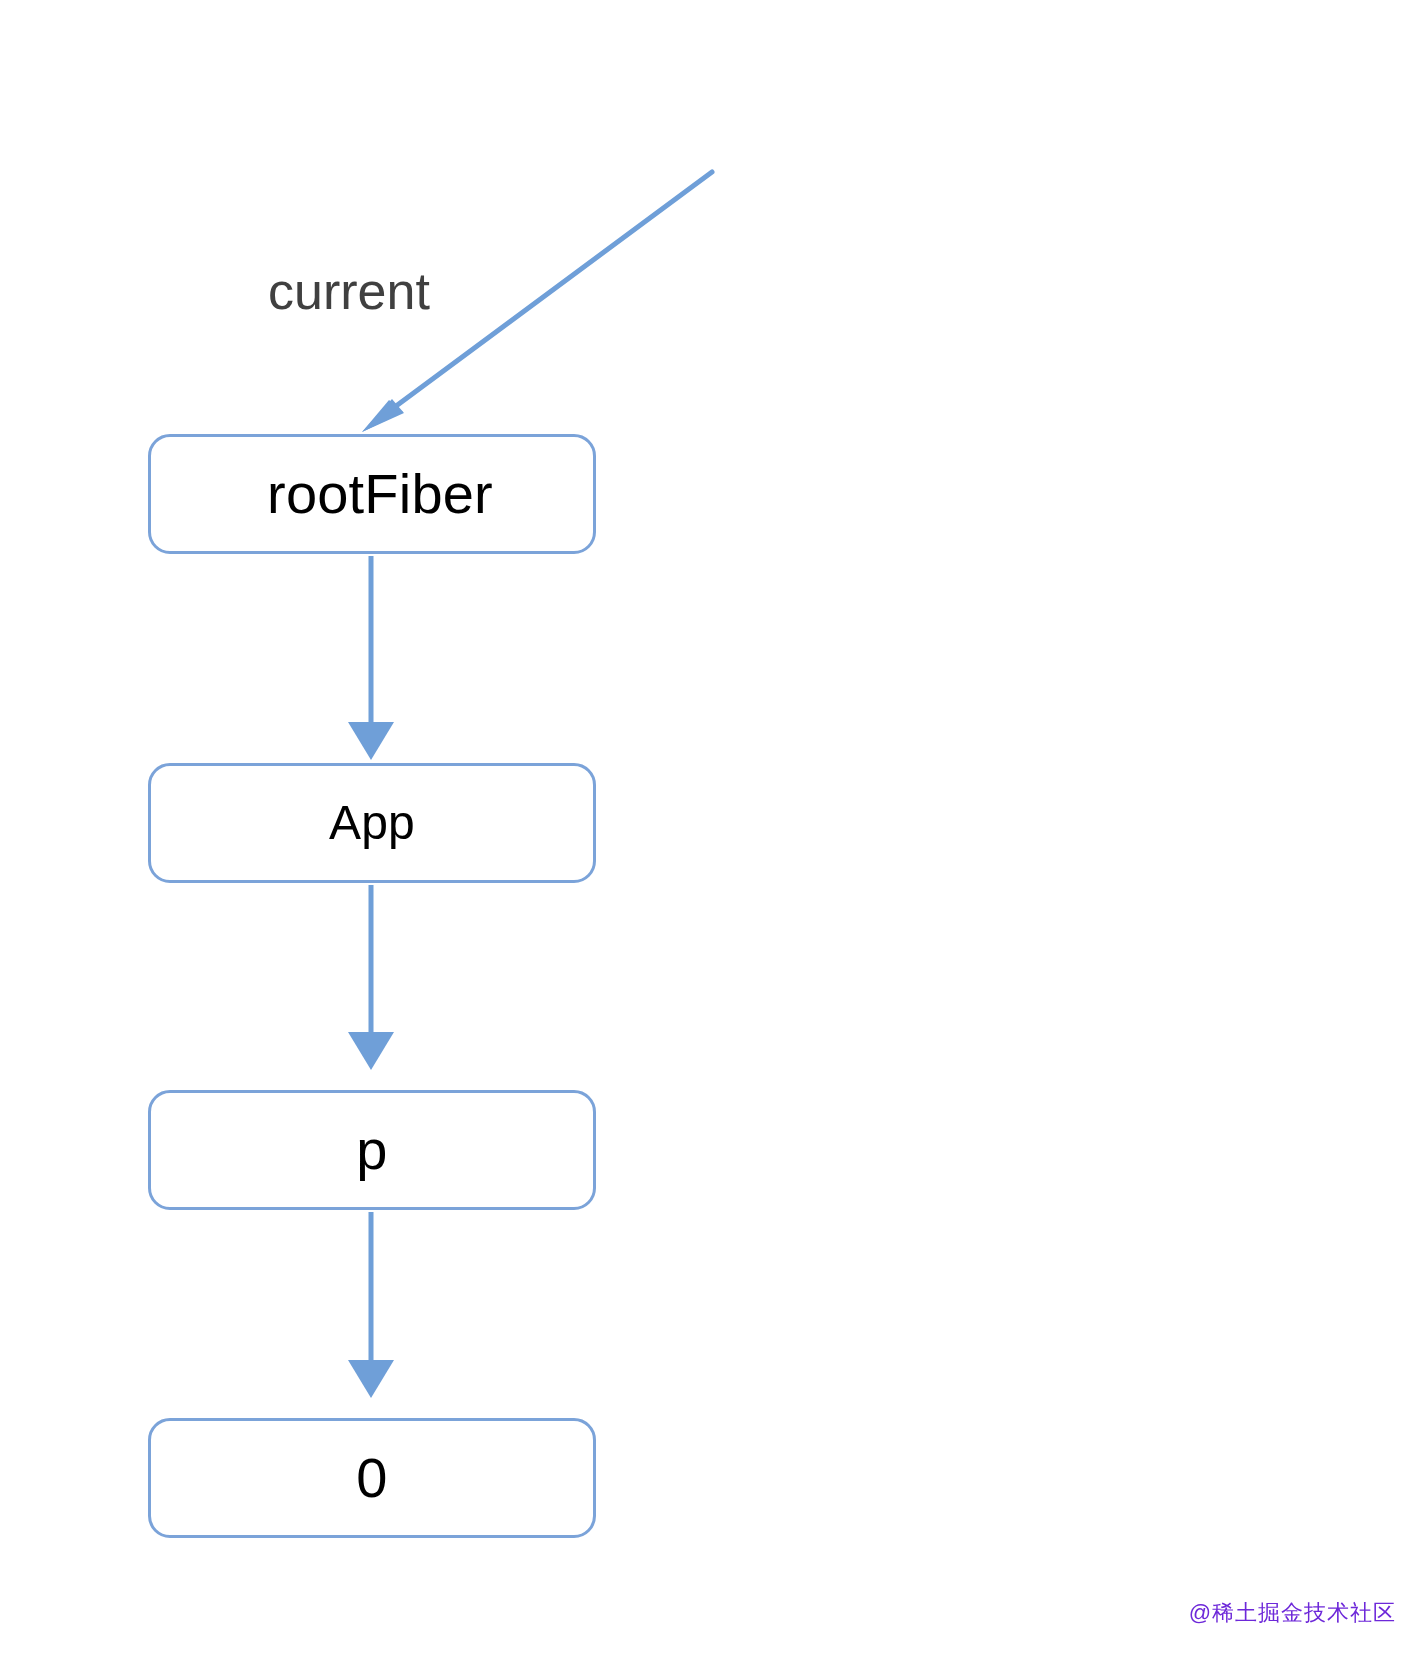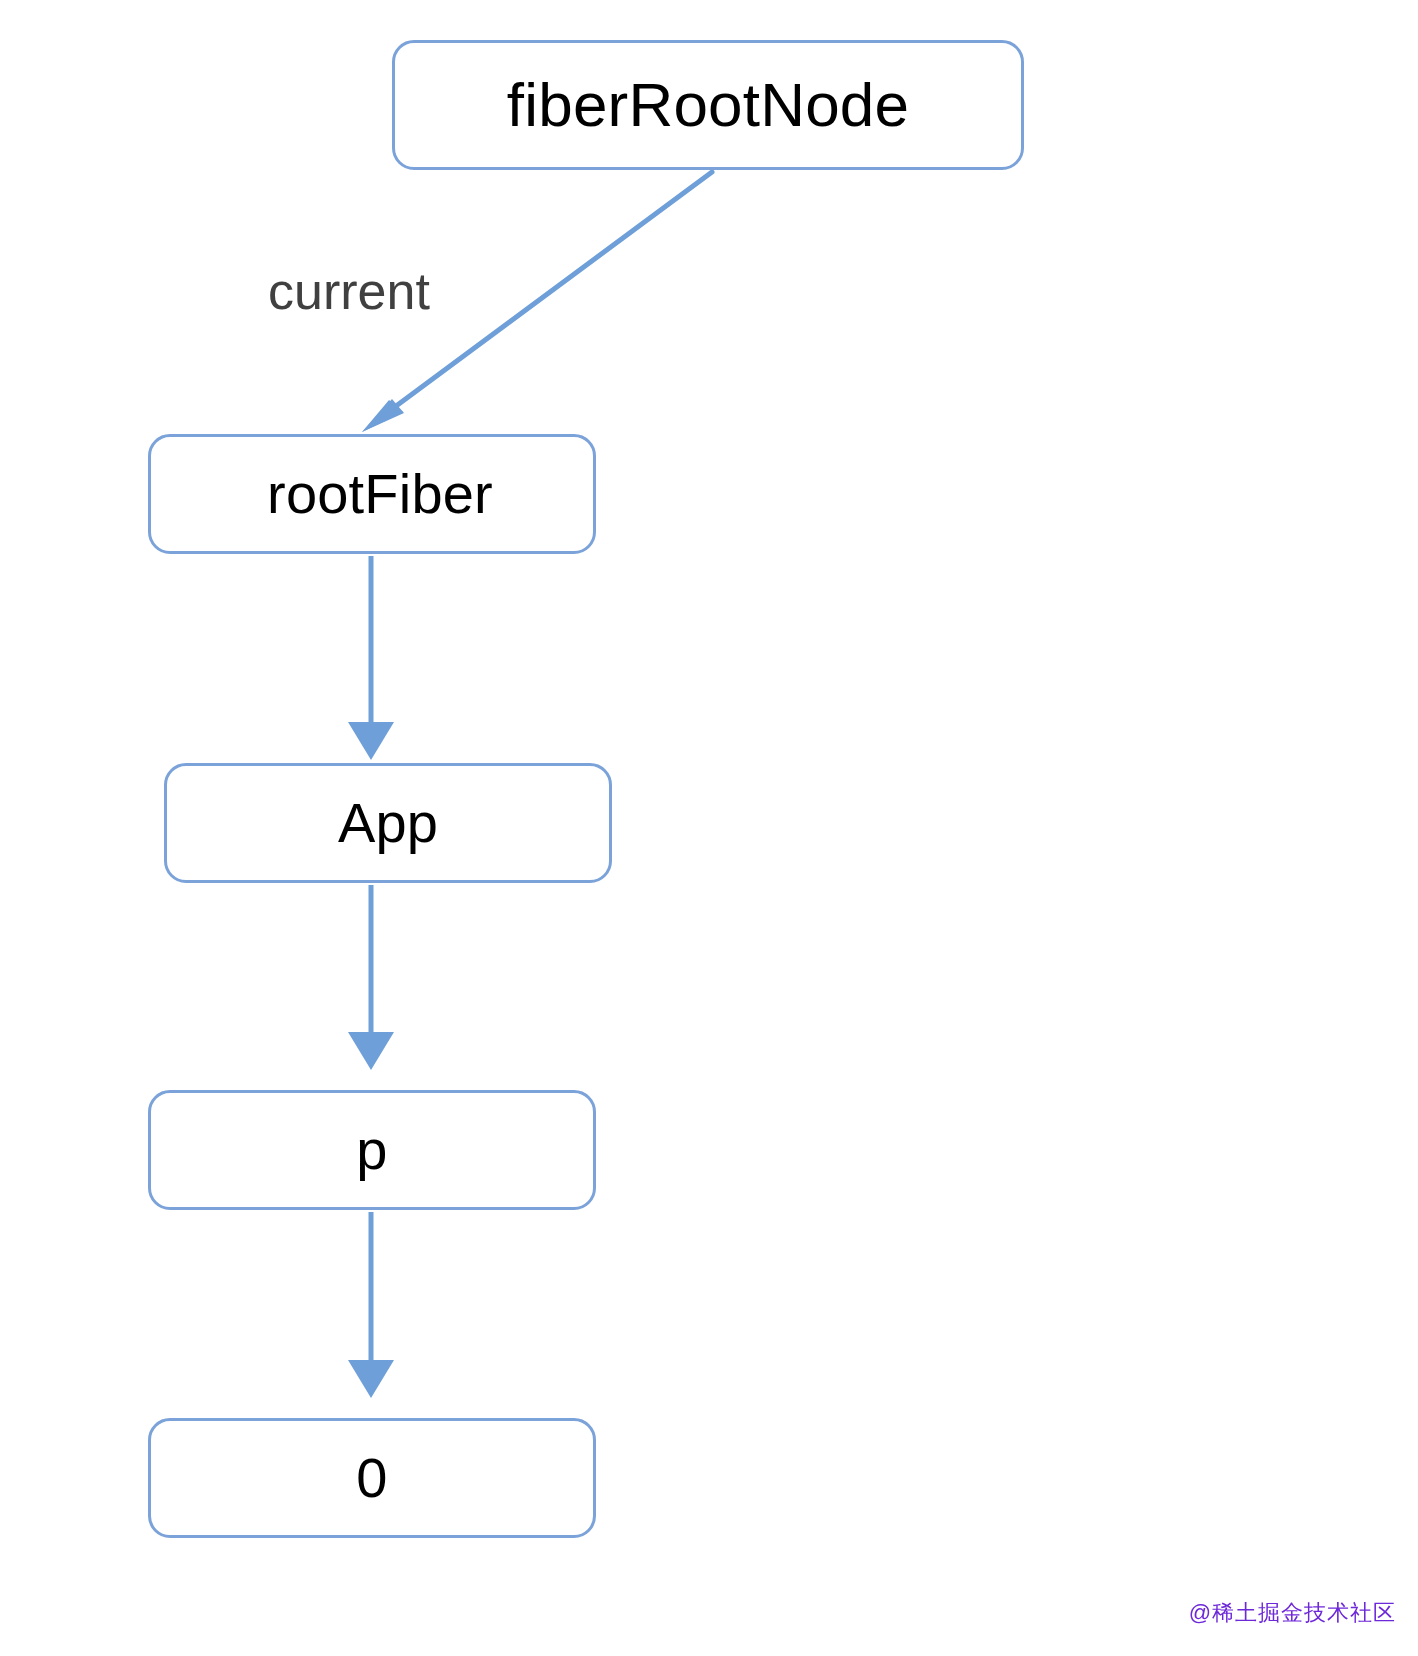--- a/index.html
+++ b/index.html
@@ -50,22 +50,21 @@
     width: 448px;
     height: 120px;
     font-size: 56px;
     padding-left: 16px;
   }
   #node-app {
     left: 148px;
     top: 763px;
     width: 448px;
     height: 120px;
-    font-size: 56px;
-    margin-left: 16px;
+    font-size: 48px;
   }
   #node-p {
     left: 148px;
     top: 1090px;
     width: 448px;
     height: 120px;
     font-size: 56px;
   }
   #node-zero {
     left: 148px;
@@ -134,23 +133,20 @@
       <line x1="371" y1="885" x2="371" y2="1050" stroke="#6f9fd8" stroke-width="5"></line>
       <path d="M 371 1070 L 348 1032 L 394 1032 z" fill="#6f9fd8"></path>
     </g>
 
     <g>
       <line x1="371" y1="1212" x2="371" y2="1380" stroke="#6f9fd8" stroke-width="5"></line>
       <path d="M 371 1398 L 348 1360 L 394 1360 z" fill="#6f9fd8"></path>
     </g>
   </svg>
 
-  <div class="node" id="node-fiberrootnode">
-    <span class="node-label">fiberRootNode</span>
-  </div>
 
   <div class="node" id="node-rootfiber">
     <span class="node-label">rootFiber</span>
   </div>
 
   <div class="node" id="node-app">
     <span class="node-label">App</span>
   </div>
 
   <div class="node" id="node-p">

